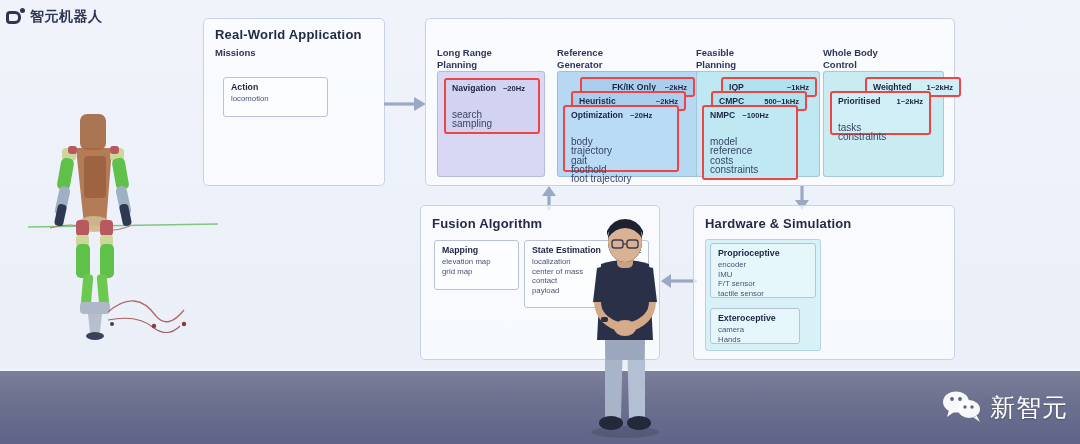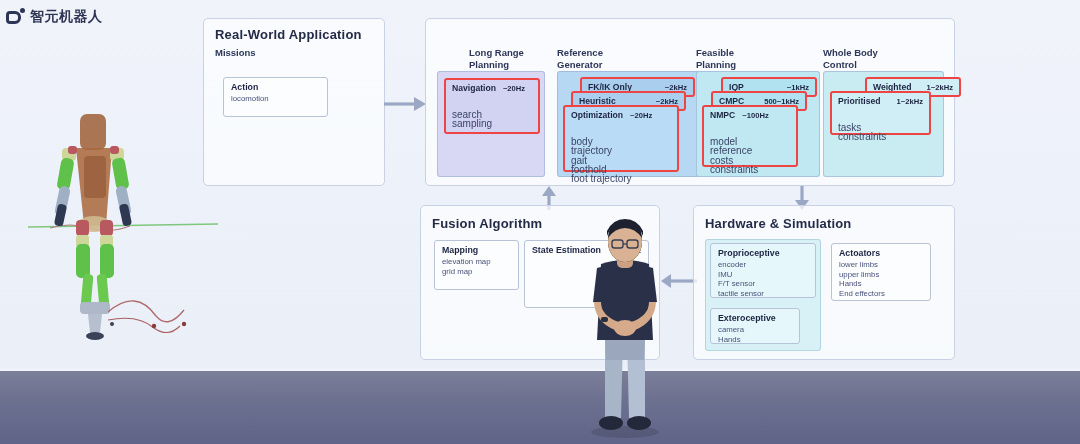--- a/index.html
+++ b/index.html
@@ -168,38 +168,38 @@
     </div>
   </div>
 
   <svg class="arrow" style="left:384px; top:94px; width:42px; height:20px;" viewBox="0 0 42 20">
     <line x1="0" y1="10" x2="30" y2="10" stroke="#9aa8c4" stroke-width="3.2"></line>
     <polygon points="30,3 42,10 30,17" fill="#9aa8c4"></polygon>
   </svg>
 
   <div class="panel" style="left:425px; top:18px; width:530px; height:168px;">
 
-    <div class="col-label" style="left:11px; top:28px; white-space:pre-line;margin-left:32px;">Long Range
+    <div class="col-label" style="left:11px; top:28px; white-space:pre-line;">Long Range
 Planning</div>
     <div class="group" style="left:11px; top:52px; width:108px; height:106px; background:#d8d8f5;">
       <div class="card" style="left:6px; top:6px; width:96px; background:#d2d2f2;">
         <div class="hdr">
           <span class="name">Navigation</span>
           <span class="hz">~20Hz</span>
         </div>
         <div class="items" style="white-space:pre-line;">search
 sampling</div>
       </div>
     </div>
 
     <div class="col-label" style="left:131px; top:28px; white-space:pre-line;">Reference
 Generator</div>
     <div class="group" style="left:131px; top:52px; width:143px; height:106px; background:#b7d8f2;">
       <div class="card" style="left:22px; top:5px; width:115px; background:#aacfee;">
-        <div class="hdr" style="justify-content:space-between;">
+        <div class="hdr" style="justify-content:space-between;margin-left:24px;">
           <span class="name">FK/IK Only</span>
           <span class="hz">~2kHz</span>
         </div>
       </div>
       <div class="card" style="left:13px; top:19px; width:115px; background:#aacfee;">
         <div class="hdr" style="justify-content:space-between;">
           <span class="name">Heuristic</span>
           <span class="hz">~2kHz</span>
         </div>
       </div>
@@ -224,21 +224,21 @@
           <span class="name">IQP</span>
           <span class="hz">~1kHz</span>
         </div>
       </div>
       <div class="card" style="left:14px; top:19px; width:96px; background:#b0e2f0;">
         <div class="hdr" style="justify-content:space-between;">
           <span class="name">CMPC</span>
           <span class="hz">500~1kHz</span>
         </div>
       </div>
-      <div class="card" style="left:5px; top:33px; width:96px; height:62px; background:#bfe8f3;">
+      <div class="card" style="left:5px; top:33px; width:96px; height:75px; background:#bfe8f3;">
         <div class="hdr">
           <span class="name">NMPC</span>
           <span class="hz">~100Hz</span>
         </div>
         <div class="items" style="white-space:pre-line;">model
 reference
 costs
 constraints</div>
       </div>
     </div>
@@ -283,45 +283,42 @@
     <div class="plainbox" style="left:13px; top:34px; width:85px; height:50px;">
       <div class="name">Mapping</div>
       <div class="items" style="white-space:pre-line;">elevation map
 grid map</div>
     </div>
     <div class="plainbox" style="left:103px; top:34px; width:125px; height:68px;">
       <div style="display:flex; justify-content:space-between; align-items:baseline;">
         <span class="name">State Estimation</span>
         <span style="font-size:7.6px; font-weight:700; color:#1d2442;">Hz</span>
       </div>
+      <div class="items" style="white-space:pre-line;">localization
+center of mass
+contact
+payload</div>
     </div>
   </div>
 
   <div class="panel" style="left:693px; top:205px; width:262px; height:155px;">
     <div class="panel-title" style="position:absolute; left:11px; top:10px; font-size:13px;">Hardware &amp; Simulation</div>
     <div class="group" style="left:11px; top:33px; width:116px; height:112px; background:#d8f1f7; border-color:rgba(150,190,210,.55);"></div>
     <div class="plainbox" style="left:16px; top:37px; width:106px; height:55px; background:rgba(240,252,255,.55);">
       <div class="name">Proprioceptive</div>
       <div class="items" style="white-space:pre-line;">encoder
 IMU
 F/T sensor
 tactile sensor</div>
     </div>
     <div class="plainbox" style="left:16px; top:102px; width:90px; height:36px; background:rgba(240,252,255,.55);">
       <div class="name">Exteroceptive</div>
       <div class="items" style="white-space:pre-line;">camera
 Hands</div>
     </div>
-    <div class="plainbox" style="left:137px; top:37px; width:100px; height:58px;">
-      <div class="name">Actoators</div>
-      <div class="items" style="white-space:pre-line;">lower limbs
-upper limbs
-Hands
-End effectors</div>
-    </div>
   </div>
 
   <svg id="presenter" viewBox="0 0 100 226">
 
     <ellipse cx="50" cy="214" rx="34" ry="6" fill="#000" opacity=".12"></ellipse>
 
     <path d="M30 118 L48 118 L46 200 L30 200 Z" fill="#a8b4c8"></path>
     <path d="M52 118 L70 118 L70 200 L54 200 Z" fill="#b3bfd2"></path>
     <path d="M30 118 L70 118 L69 142 L31 142 Z" fill="#9aa7bd"></path>
 
@@ -346,14 +343,27 @@
     <ellipse cx="50" cy="24" rx="17" ry="20" fill="#d9b193"></ellipse>
 
     <path d="M33 20 Q34 2 50 2 Q66 2 67 20 Q60 10 50 10 Q40 10 33 20 Z" fill="#1d2130"></path>
     <path d="M32 18 Q36 6 50 5 Q64 6 68 18 L68 13 Q62 1 50 1 Q38 1 32 13 Z" fill="#1d2130"></path>
 
     <rect x="37" y="22" width="11" height="8" rx="2.5" fill="none" stroke="#3a3f52" stroke-width="1.4"></rect>
     <rect x="52" y="22" width="11" height="8" rx="2.5" fill="none" stroke="#3a3f52" stroke-width="1.4"></rect>
     <line x1="48" y1="26" x2="52" y2="26" stroke="#3a3f52" stroke-width="1.3"></line>
   </svg>
 
+  <div id="watermark">
+    <svg width="42" height="34" viewBox="0 0 42 34">
+      <ellipse cx="15" cy="12" rx="13" ry="10.5" fill="#ffffff" opacity=".95"></ellipse>
+      <polygon points="8,20 6,27 13,22" fill="#ffffff" opacity=".95"></polygon>
+      <circle cx="11" cy="9" r="1.9" fill="#5c628a"></circle>
+      <circle cx="19" cy="9" r="1.9" fill="#5c628a"></circle>
+      <ellipse cx="28" cy="19" rx="11" ry="9" fill="#ffffff" opacity=".95"></ellipse>
+      <polygon points="36,26 39,32 32,27" fill="#ffffff" opacity=".95"></polygon>
+      <circle cx="24" cy="17" r="1.7" fill="#5c628a"></circle>
+      <circle cx="31" cy="17" r="1.7" fill="#5c628a"></circle>
+    </svg>
+    <div class="wmtxt">新智元</div>
+  </div>
 
 </div>
 
 </body></html>

